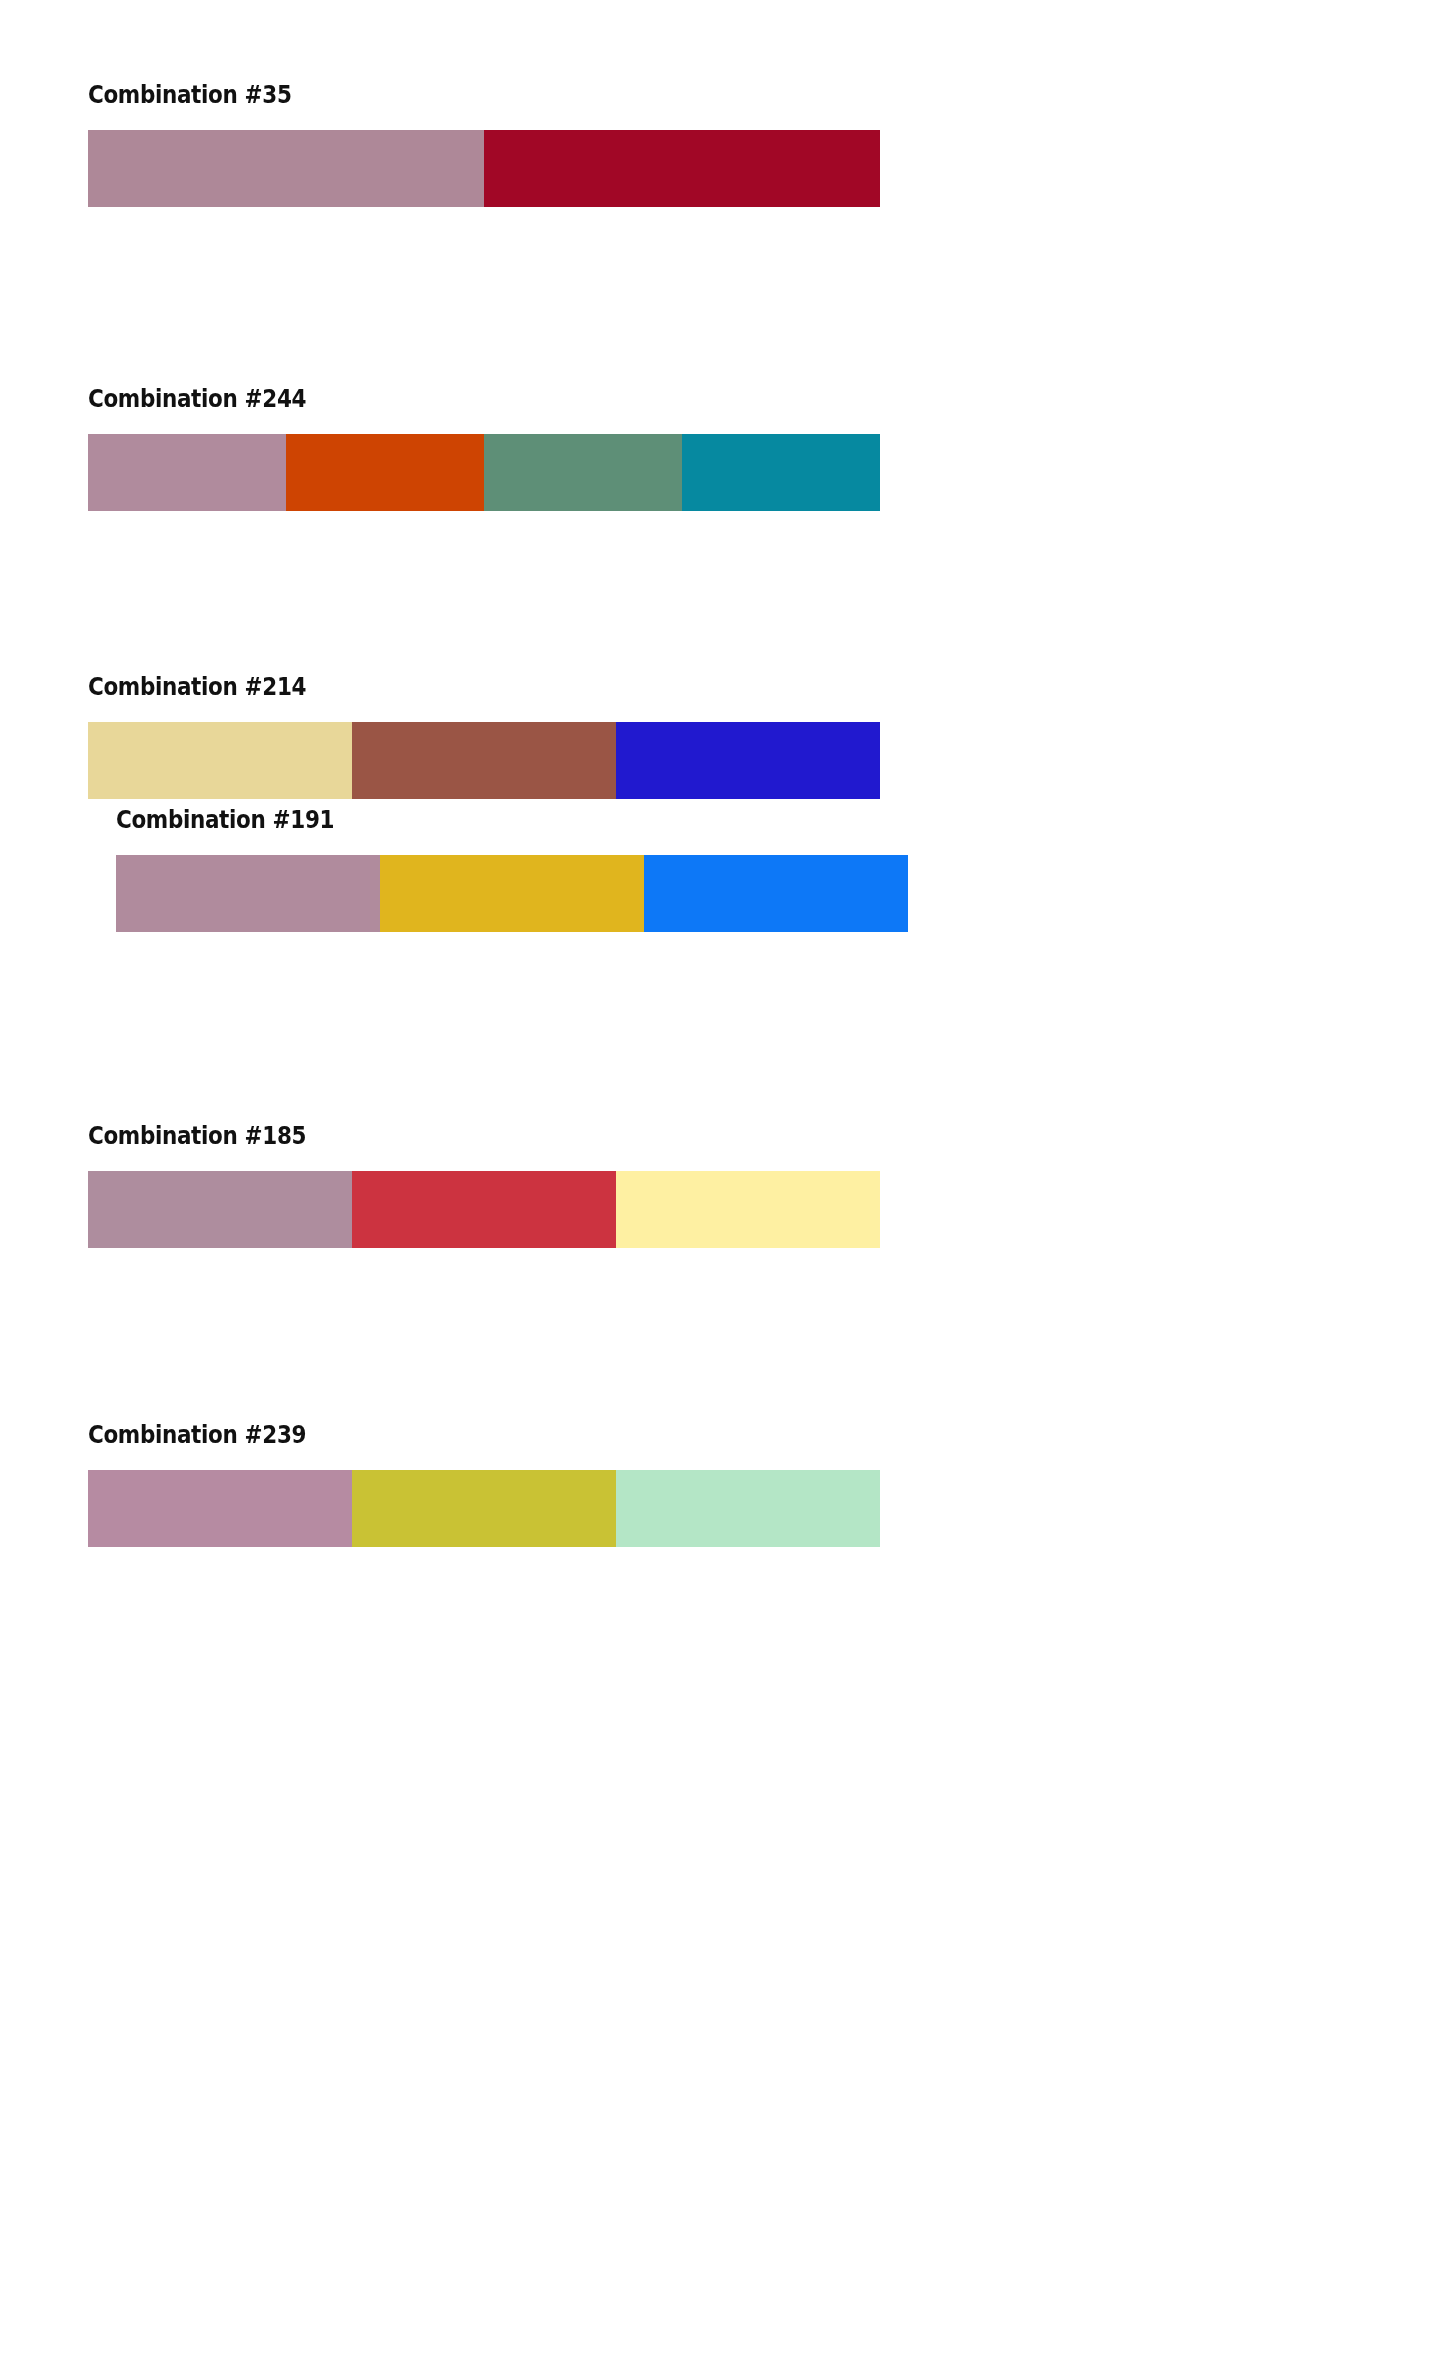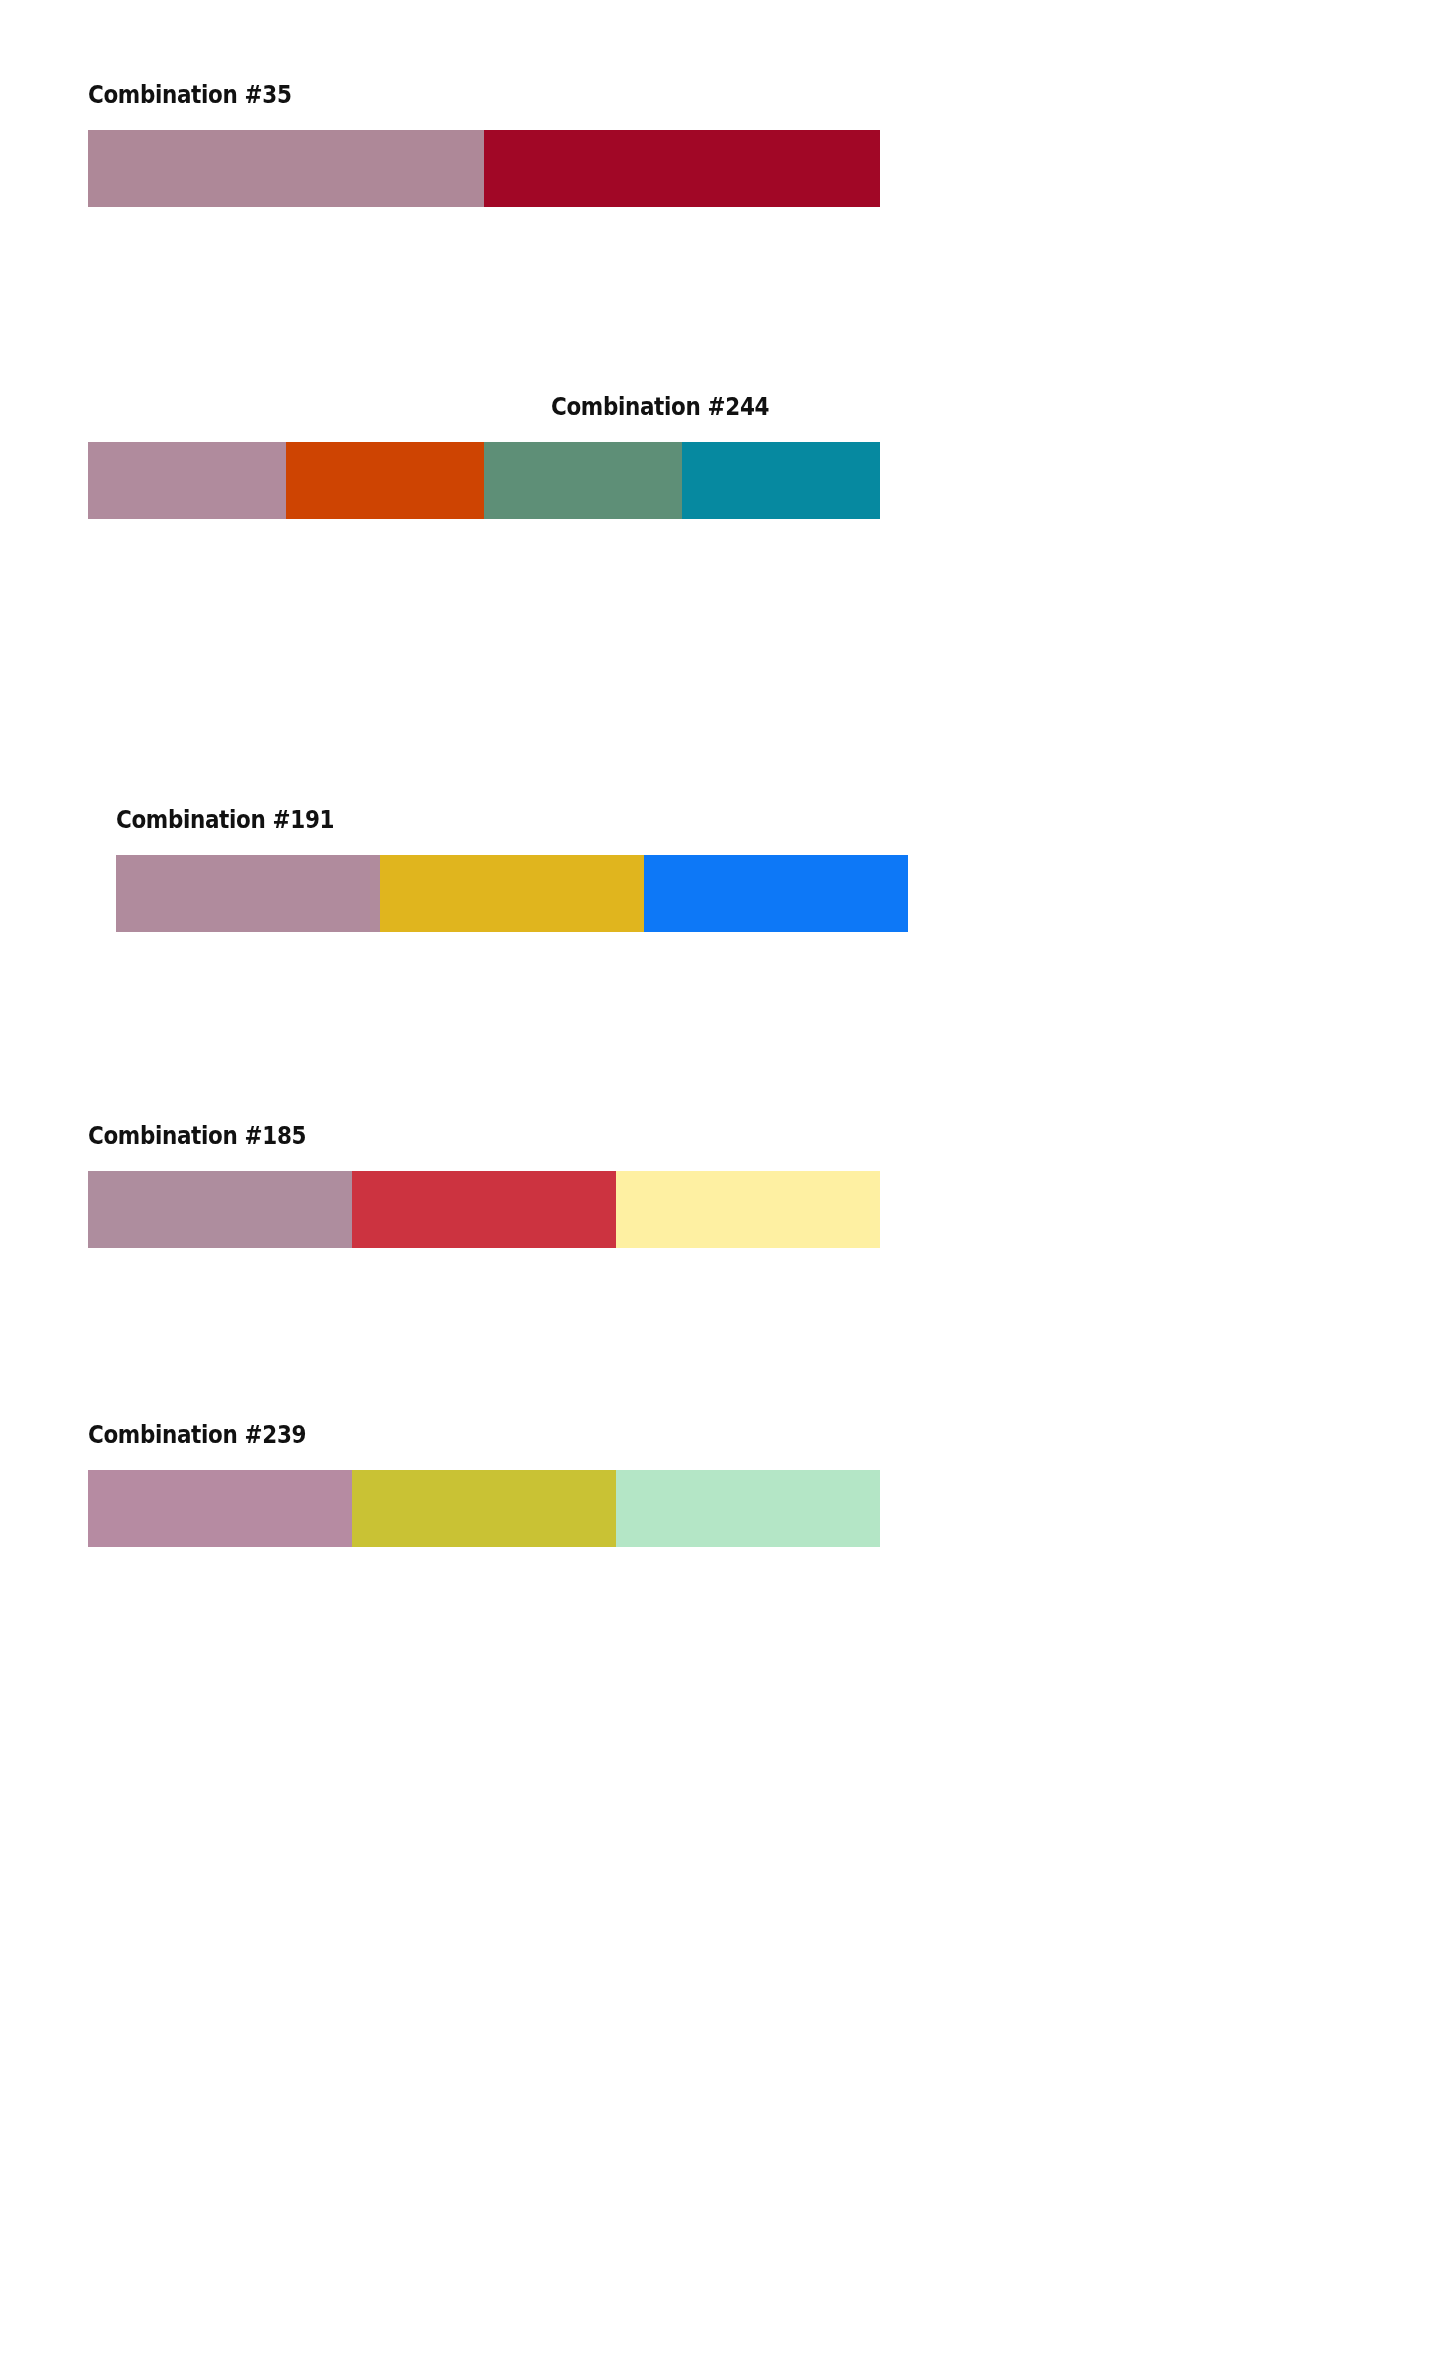--- a/index.html
+++ b/index.html
@@ -54,27 +54,35 @@
 
 <div class="page" style="background: rgb(255, 255, 255);">
 
 <div class="combo-block" style="top: 80px;">
       <div class="combo-title" style="color: rgb(17, 17, 17);">Combination #35</div>
       <div class="swatch-row">
         <div class="swatch" title="#AE8898" style="background: rgb(174, 136, 152);"></div>
         <div class="swatch" title="#A10726" style="background: rgb(161, 7, 38);"></div>
       </div>
     </div>
-    <div class="combo-block" style="top: 392px; text-align: right;">
+    <div class="combo-block" style="top: 384px;">
       <div class="combo-title" style="color: rgb(17, 17, 17);">Combination #244</div>
       <div class="swatch-row">
         <div class="swatch" title="#B08B9D" style="background: rgb(176, 139, 157);"></div>
         <div class="swatch" title="#CE4402" style="background: rgb(206, 68, 2);"></div>
         <div class="swatch" title="#5E8F77" style="background: rgb(94, 143, 119);"></div>
         <div class="swatch" title="#0689A0" style="background: rgb(6, 137, 160);"></div>
+      </div>
+    </div>
+    <div class="combo-block" style="top: 672px;">
+      <div class="combo-title" style="color: rgb(17, 17, 17);">Combination #214</div>
+      <div class="swatch-row">
+        <div class="swatch" title="#E8D799" style="background: rgb(232, 215, 153);"></div>
+        <div class="swatch" title="#9A5545" style="background: rgb(154, 85, 69);"></div>
+        <div class="swatch" title="#2119CF" style="background: rgb(33, 25, 207);"></div>
       </div>
     </div>
     <div class="combo-block" style="top: 805px; margin-left: 28px;">
       <div class="combo-title" style="color: rgb(17, 17, 17);">Combination #191</div>
       <div class="swatch-row">
         <div class="swatch" title="#B08B9D" style="background: rgb(176, 139, 157);"></div>
         <div class="swatch" title="#E0B51E" style="background: rgb(224, 181, 30);"></div>
         <div class="swatch" title="#0D78F7" style="background: rgb(13, 120, 247);"></div>
       </div>
     </div>

